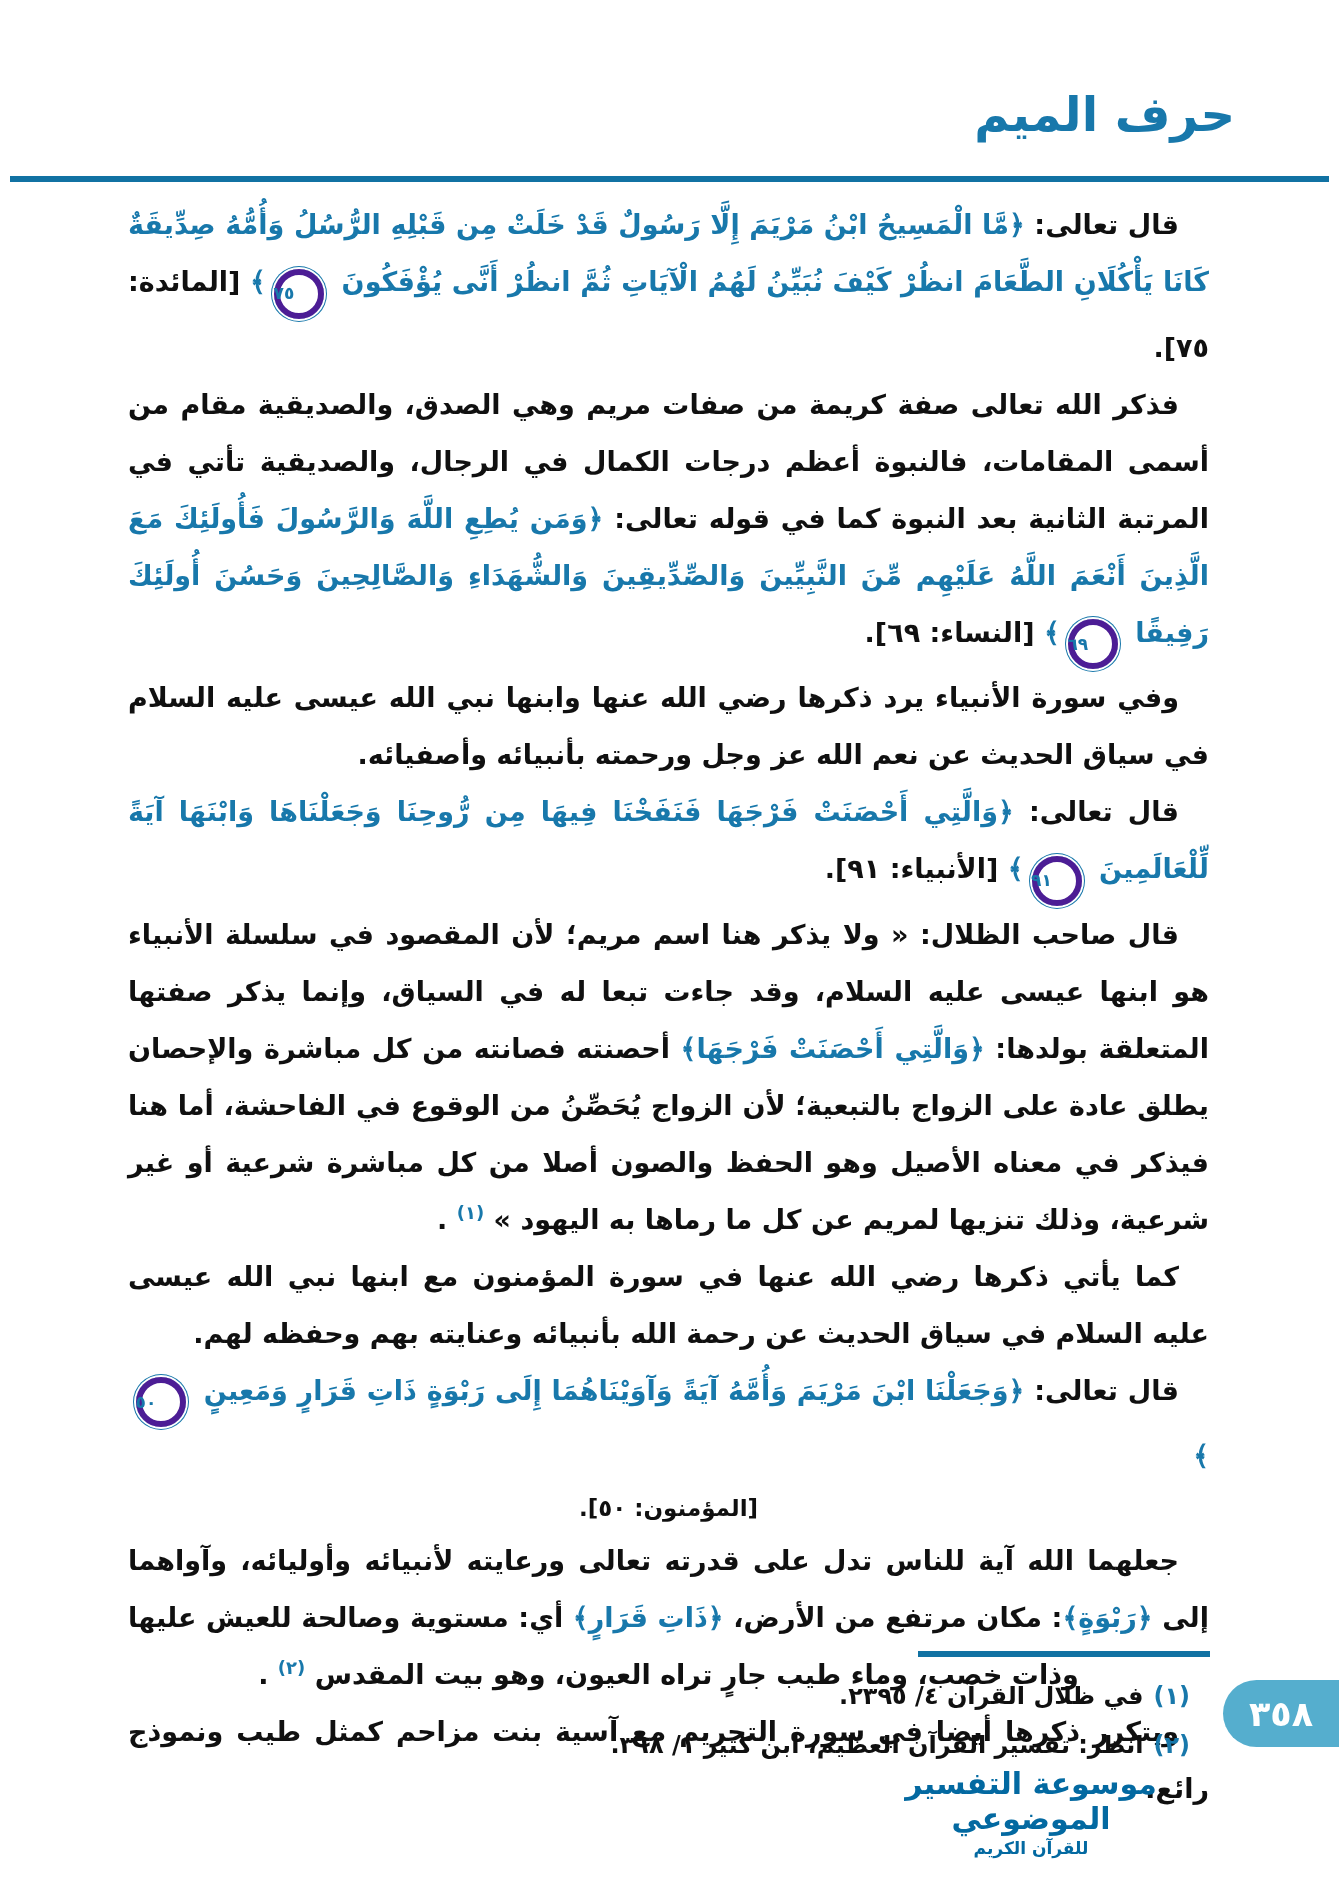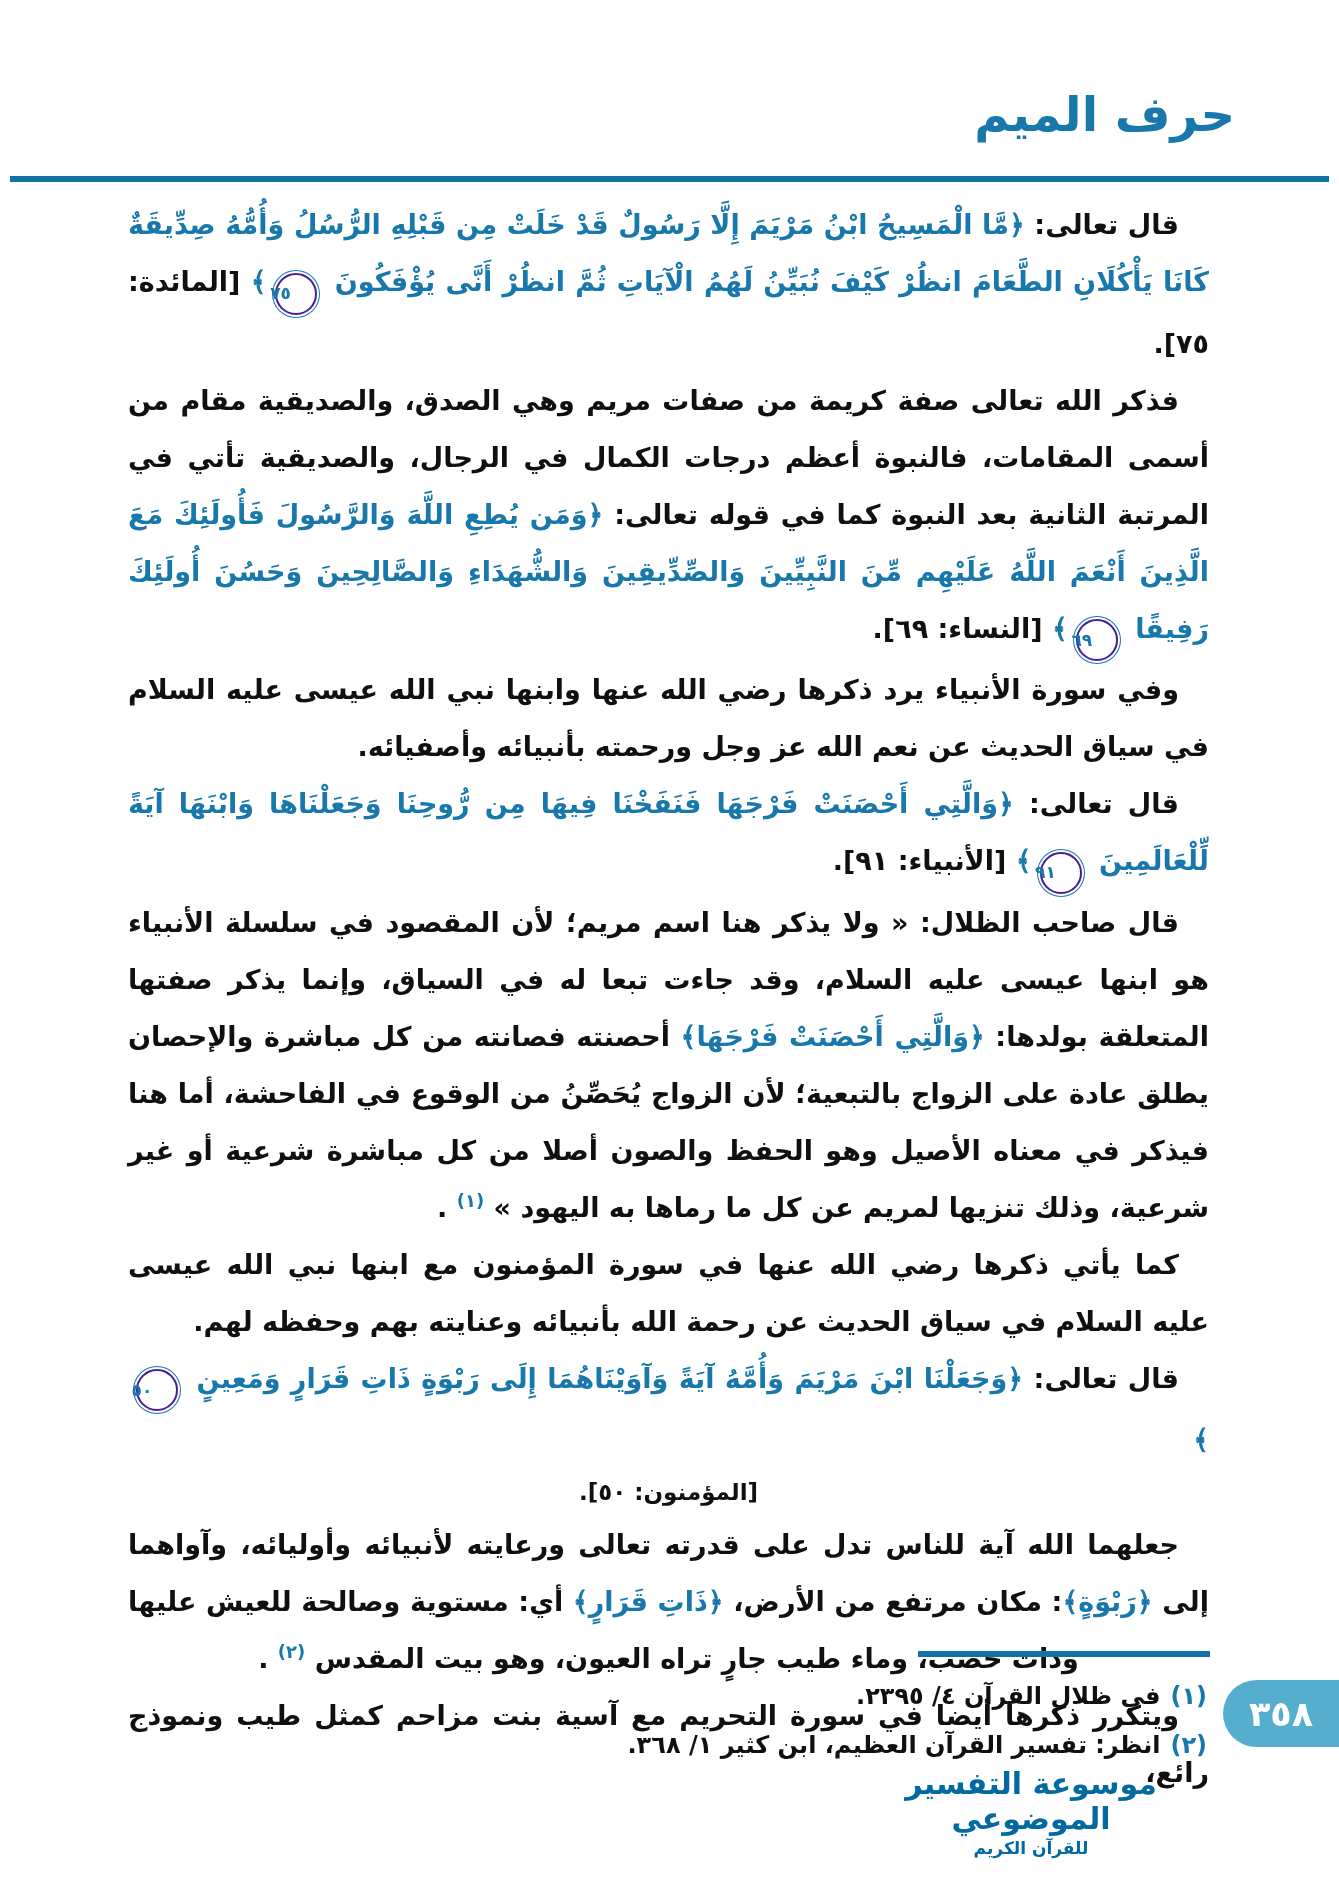--- a/index.html
+++ b/index.html
@@ -28,38 +28,38 @@
     direction: rtl; text-align: justify;
     color: #101010; font-size: 27px; font-weight: bold; line-height: 57px;
   }
   .content p { margin: 0; padding: 0; text-indent: 30px; }
   .content p.noindent { text-indent: 0; }
 
   .quran { color: #1878AB; font-weight: bold; }
   .ayah-num {
     display: inline-flex; align-items: center; justify-content: center;
     width: 38px; height: 38px; margin: 0 8px;
-    border: 2px solid #4c1d95; border-radius: 50%;
+    border: 6px solid #4c1d95; border-radius: 50%;
     box-shadow: 0 0 0 2px #ffffff, 0 0 0 3px #1878AB;
     color: #1878AB; font-size: 17px; line-height: 1;
     vertical-align: -8px;
   }
   .fn-sup { color: #1878AB; font-size: 18px; vertical-align: super; line-height: 0; }
 
   .ref-left { text-align: center; font-size: 23px; line-height: 48px; text-indent: 0; }
   .center-last { text-align-last: center; }
   .stretch-last { text-align-last: justify; }
 
   
   .footnote-sep {
     position: absolute; top: 1651px; right: 129px;
     width: 292px; height: 6px; background: #1172A3;
   }
   .footnotes {
-    position: absolute; top: 1672px; left: 128px; right: 132px;
+    position: absolute; top: 1672px; left: 128px; right: 149px;
     direction: rtl; text-align: right;
     color: #101010; font-size: 24px; font-weight: bold; line-height: 49px;
   }
   .footnotes p { margin: 0; }
   .fn-num { color: #1878AB; margin-left: 10px; }
 
   
   .logo {
     position: absolute; top: 1766px; right: 148px; width: 320px;
     text-align: center; color: #0369a1; direction: rtl;

